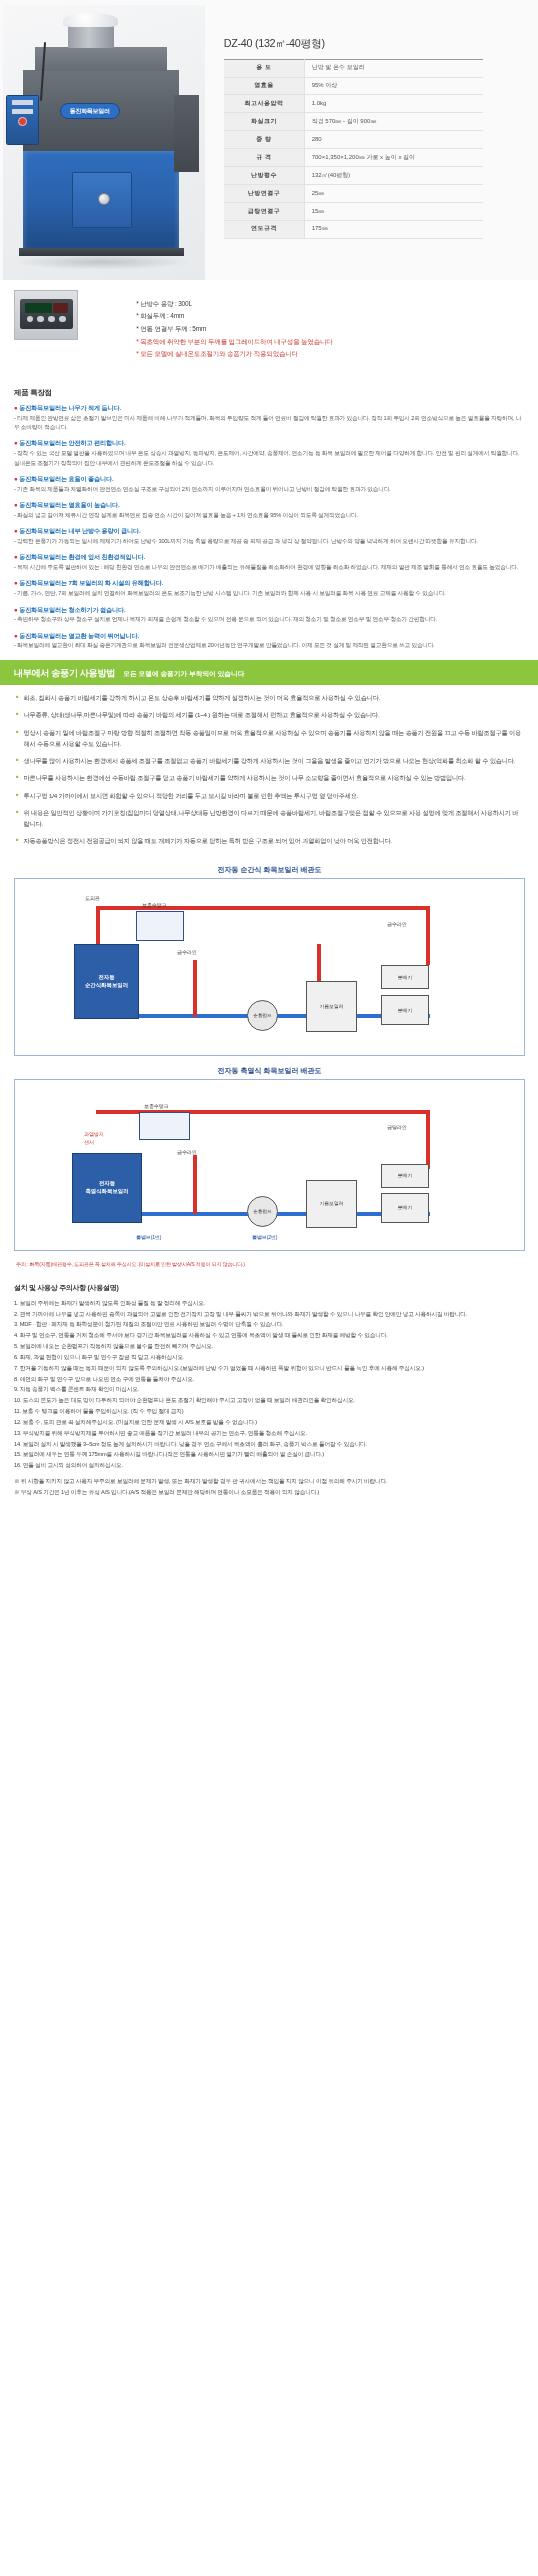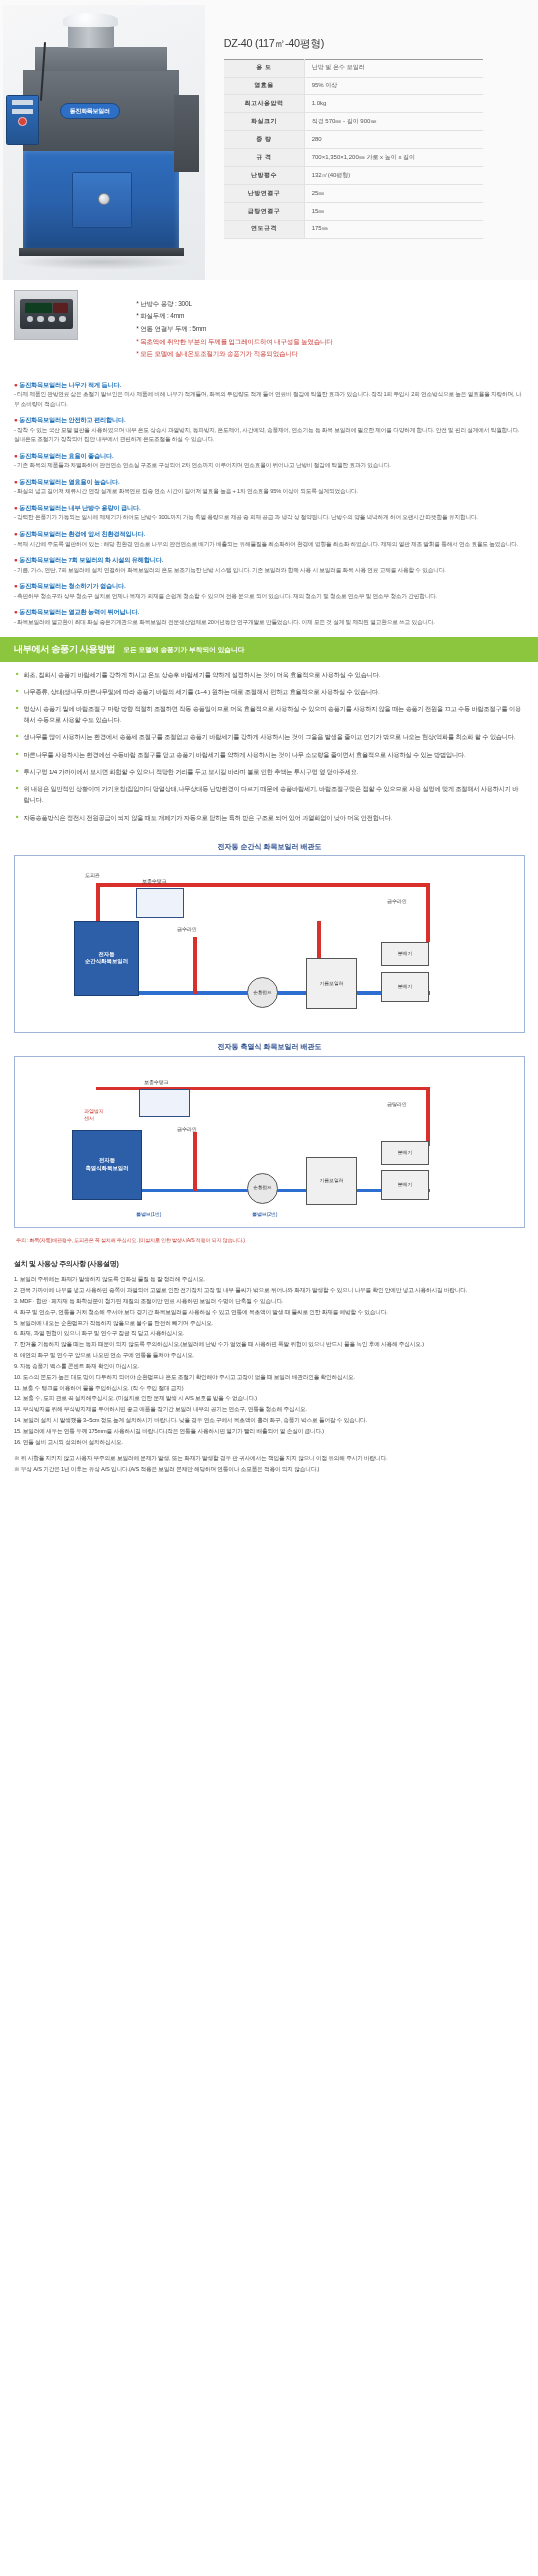--- a/index.html
+++ b/index.html
@@ -147,21 +147,21 @@
           <i></i>
           <b></b>
       </div>
       <div class="bl-logo">동진화목보일러</div>
       <div class="bl-door"></div>
       <div class="bl-knob"></div>
       <div class="bl-foot"></div>
     </div>
 
     <div class="hero-right">
-      <h1 class="model-title">DZ-40 (117㎡-40평형)</h1>
+      <h1 class="model-title">DZ-40 (132㎡-40평형)</h1>
       <table class="spec">
         <tbody>
             <tr>
               <th>용 도</th>
               <td>난방 및 온수 보일러</td>
             </tr>
             <tr>
               <th>열효율</th>
               <td>95% 이상</td>
             </tr>
@@ -216,20 +216,21 @@
     <ul class="bullets">
         <li>* 난방수 용량 : 300L</li>
         <li>* 화실두께 : 4mm</li>
         <li>* 연통 연결부 두께 : 5mm</li>
         <li class="red">* 목초액에 취약한 부분의 두께를 업그레이드하여 내구성을 높였습니다</li>
         <li class="red">* 모든 모델에 실내온도조절기와 송풍기가 적용되었습니다</li>
       </ul>
   </div>
 
   <div class="sec-pad">
+    <div class="sec-title">제품 특장점</div>
     <div>
         <div class="feat">
           <div class="head"><span class="dot">●</span>동진화목보일러는 나무가 적게 듭니다.</div>
           <div class="body">- 타제 제품인 완방연료 삶은 초절기 발브인은 미사 제품에 비해 나무가 적게들며, 화목의 투입량도 적게 들어 연료비 절감에 탁월한 효과가 있습니다. 장작 1회 투입시 2회 연소방식으로 높은 열효율을 자랑하며, 나무 소비량이 적습니다.</div>
         </div>
         <div class="feat">
           <div class="head"><span class="dot">●</span>동진화목보일러는 안전하고 편리합니다.</div>
           <div class="body">- 장착 수 있는 국산 모델 열판을 사용하였으며 내부 온도 상승시 과열방지, 동파방지, 온도제어, 사간예약, 송풍제어, 연소기능 등 화목 보일러에 필요한 제어를 다양하게 합니다. 안전 및 편리 설계에서 탁월합니다. 실내온도 조절기가 장착되어 집안 내부에서 관편하게 온도조절을 하실 수 있습니다.</div>
         </div>
         <div class="feat">

